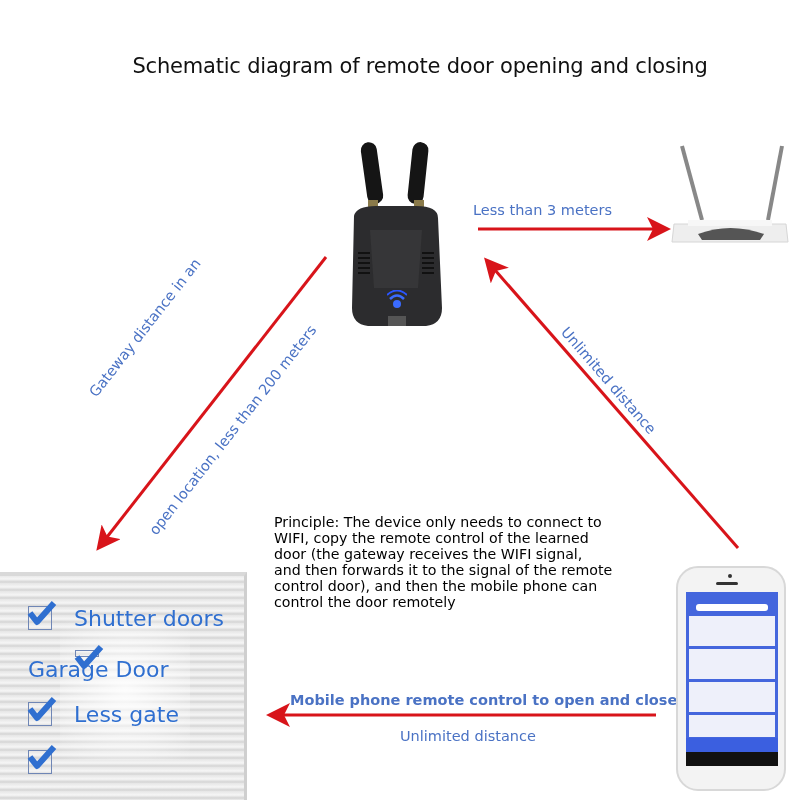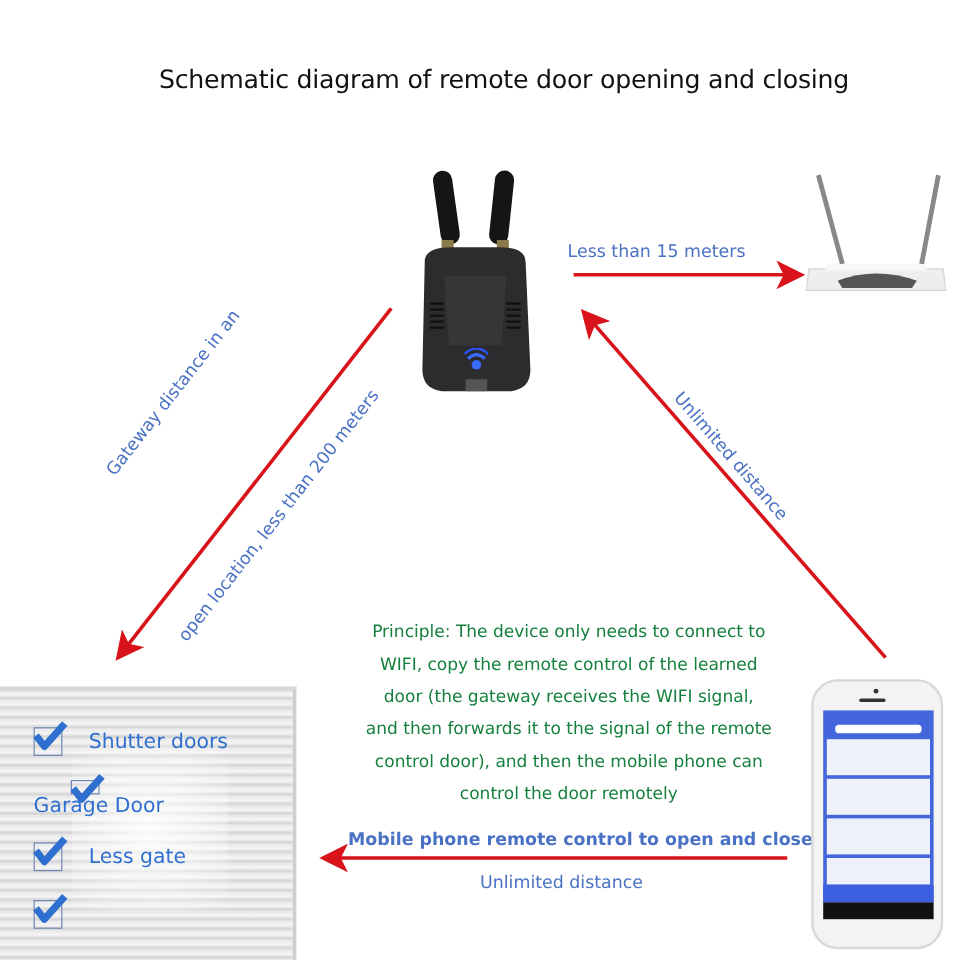--- a/index.html
+++ b/index.html
@@ -1,27 +1,27 @@
 <!DOCTYPE html>
 <html><head>
 <meta charset="utf-8">
 <style>
   html, body { margin:0; padding:0; background:#ffffff; }
   body { width:800px; height:800px; position:relative; overflow:hidden; font-family:"DejaVu Sans", sans-serif; }
   .abs { position:absolute; }
   .title { left:0; top:54px; width:840px; text-align:center; font-size:21px; color:#111; letter-spacing:-0.2px; }
   .blue-label { color:#4a72c4; font-size:14.5px; white-space:nowrap; }
-  .principle { left:274px; top:514px; width:400px; font-size:14.2px; line-height:27px; color:#15803d; white-space:pre-line;text-align:center; }
+  .principle { left:274px; top:514px; width:400px; font-size:14.2px; line-height:16px; color:#000000; white-space:pre-line; }
   
   .door { left:0; top:572px; width:247px; height:228px; background:repeating-linear-gradient(#e9e9e9 0px,#f6f6f6 3px,#d4d4d4 6px,#eeeeee 8px); border-right:3px solid #cfcfcf; border-top:4px solid #d9d9d9; box-sizing:border-box; }
   .door-glow { left:60px; top:620px; width:130px; height:140px; background:radial-gradient(ellipse at center, rgba(255,255,255,0.85), rgba(255,255,255,0)); }
   .check-item { left:28px; height:32px; display:flex; align-items:center; }
   .cbox { width:22px; height:22px; border:1.5px solid #6f86b5; position:relative; margin-right:22px; }
   .cbox svg { position:absolute; left:-2px; top:-10px; }
-  .check-label { color:#2f6fd0; font-size:17px; white-space:nowrap; }
+  .check-label { color:#2f6fd0; font-size:22px; white-space:nowrap; }
   
   .phone { left:676px; top:566px; width:110px; height:225px; background:#f3f3f3; border:2px solid #d8d8d8; border-radius:22px; box-sizing:border-box; }
   .screen { left:686px; top:592px; width:92px; height:160px; background:#4466dd; }
   .screen-card { position:absolute; left:3px; width:86px; height:30px; background:#eef0fa; }
   .screen-nav { position:absolute; left:0; bottom:0; width:92px; height:14px; background:#3b5fe0; }
   .phone-softkeys { left:686px; top:752px; width:92px; height:14px; background:#111; }
 </style>
 </head>
 <body>
 
@@ -71,21 +71,21 @@
 <div class="abs" style="left:668px;top:142px;width:125px;height:110px;">
   <svg width="125" height="110">
     <line x1="14" y1="4" x2="34" y2="78" stroke="#888" stroke-width="4"></line>
     <line x1="114" y1="4" x2="100" y2="78" stroke="#888" stroke-width="4"></line>
     <path d="M6,82 L118,82 L120,100 L4,100 Z" fill="#eeeeee" stroke="#d6d6d6"></path>
     <path d="M30,92 Q62,80 96,92 L92,98 L34,98 Z" fill="#555"></path>
     <rect x="20" y="78" width="84" height="6" fill="#f7f7f7"></rect>
   </svg>
 </div>
 
-<div class="abs blue-label" style="left:473px;top:202px;">Less than 15 meters</div>
+<div class="abs blue-label" style="left:473px;top:202px;">Less than 3 meters</div>
 
 <div class="abs blue-label" style="left:86px;top:390px;transform:rotate(-52deg);transform-origin:left top;">Gateway distance in an</div>
 <div class="abs blue-label" style="left:146px;top:528px;transform:rotate(-52deg);transform-origin:left top;">open location, less than 200 meters</div>
 
 <div class="abs blue-label" style="left:570px;top:324px;transform:rotate(49deg);transform-origin:left top;">Unlimited distance</div>
 
 <div class="abs blue-label" style="left:290px;top:692px;font-weight:bold;">Mobile phone remote control to open and close</div>
 <div class="abs blue-label" style="left:400px;top:728px;">Unlimited distance</div>
 
 <div class="abs principle">Principle: The device only needs to connect to

